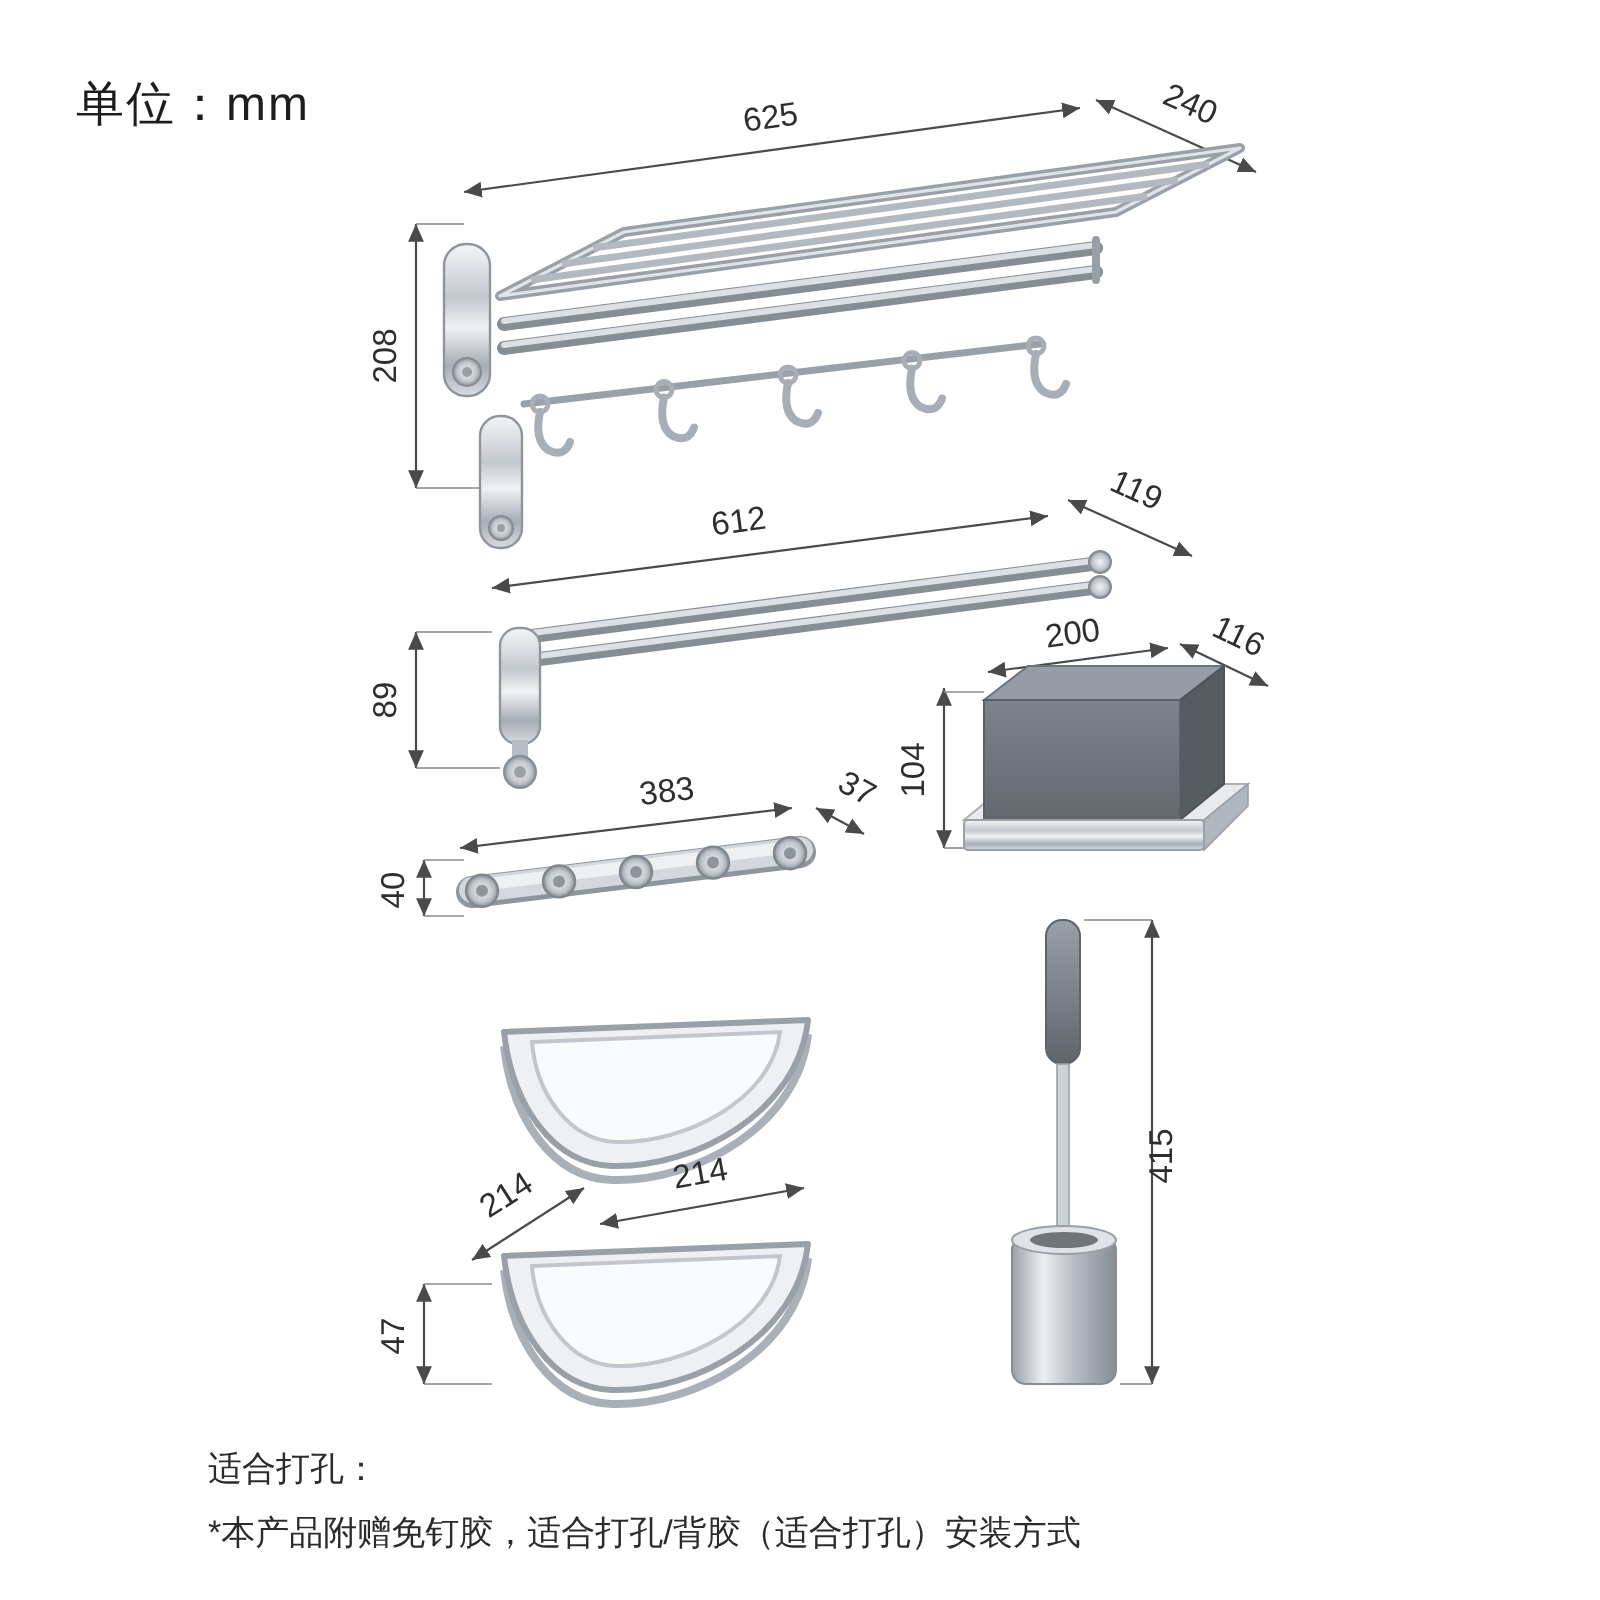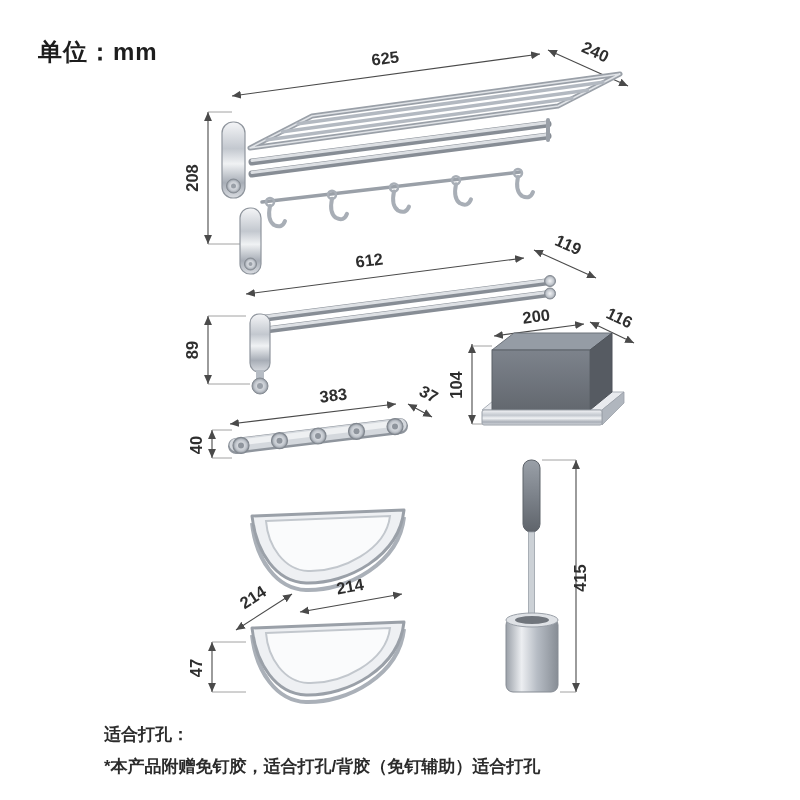--- a/index.html
+++ b/index.html
@@ -1,18 +1,18 @@
 <!DOCTYPE html>
 <html lang="zh"><head>
 <meta charset="utf-8">
 <style>
   html,body{margin:0;padding:0;background:#ffffff;}
   #canvas{
     position:relative;width:800px;height:800px;background:#ffffff;
-    font-family:"Liberation Sans","DejaVu Sans",sans-serif;overflow:hidden;font-weight:bold;
+    font-family:"Liberation Sans","DejaVu Sans",sans-serif;overflow:hidden;
   }
   #unit-label{
     position:absolute;left:38px;top:36px;font-size:24px;color:#1d1d1d;
     letter-spacing:1px;
   }
   #diagram{position:absolute;left:0;top:0;}
   .dim-text{
     font-family:"Liberation Sans","DejaVu Sans",sans-serif;
     font-size:16.5px;fill:#2e2e2e;
   }
@@ -216,16 +216,16 @@
 
       <line x1="576" y1="460" x2="576" y2="692" stroke="#4a4a4a" stroke-width="1.1" marker-start="url(#arr)" marker-end="url(#arr)"></line>
       <line x1="542" y1="460" x2="576" y2="460" stroke="#8a8a8a" stroke-width="0.8"></line>
       <line x1="560" y1="692" x2="576" y2="692" stroke="#8a8a8a" stroke-width="0.8"></line>
       <text class="dim-text" x="586" y="578" text-anchor="middle" transform="rotate(-90 586 578)">415</text>
     </g>
   </svg>
 
   <div id="tips">
     <div class="tips-title">适合打孔：</div>
-    <div class="tips-body">*本产品附赠免钉胶，适合打孔/背胶（免钉辅助）适合打孔</div>
+    <div class="tips-body">*本产品附赠免钉胶，适合打孔/背胶（适合打孔）安装方式</div>
   </div>
 
 </div>
 
 </body></html>

